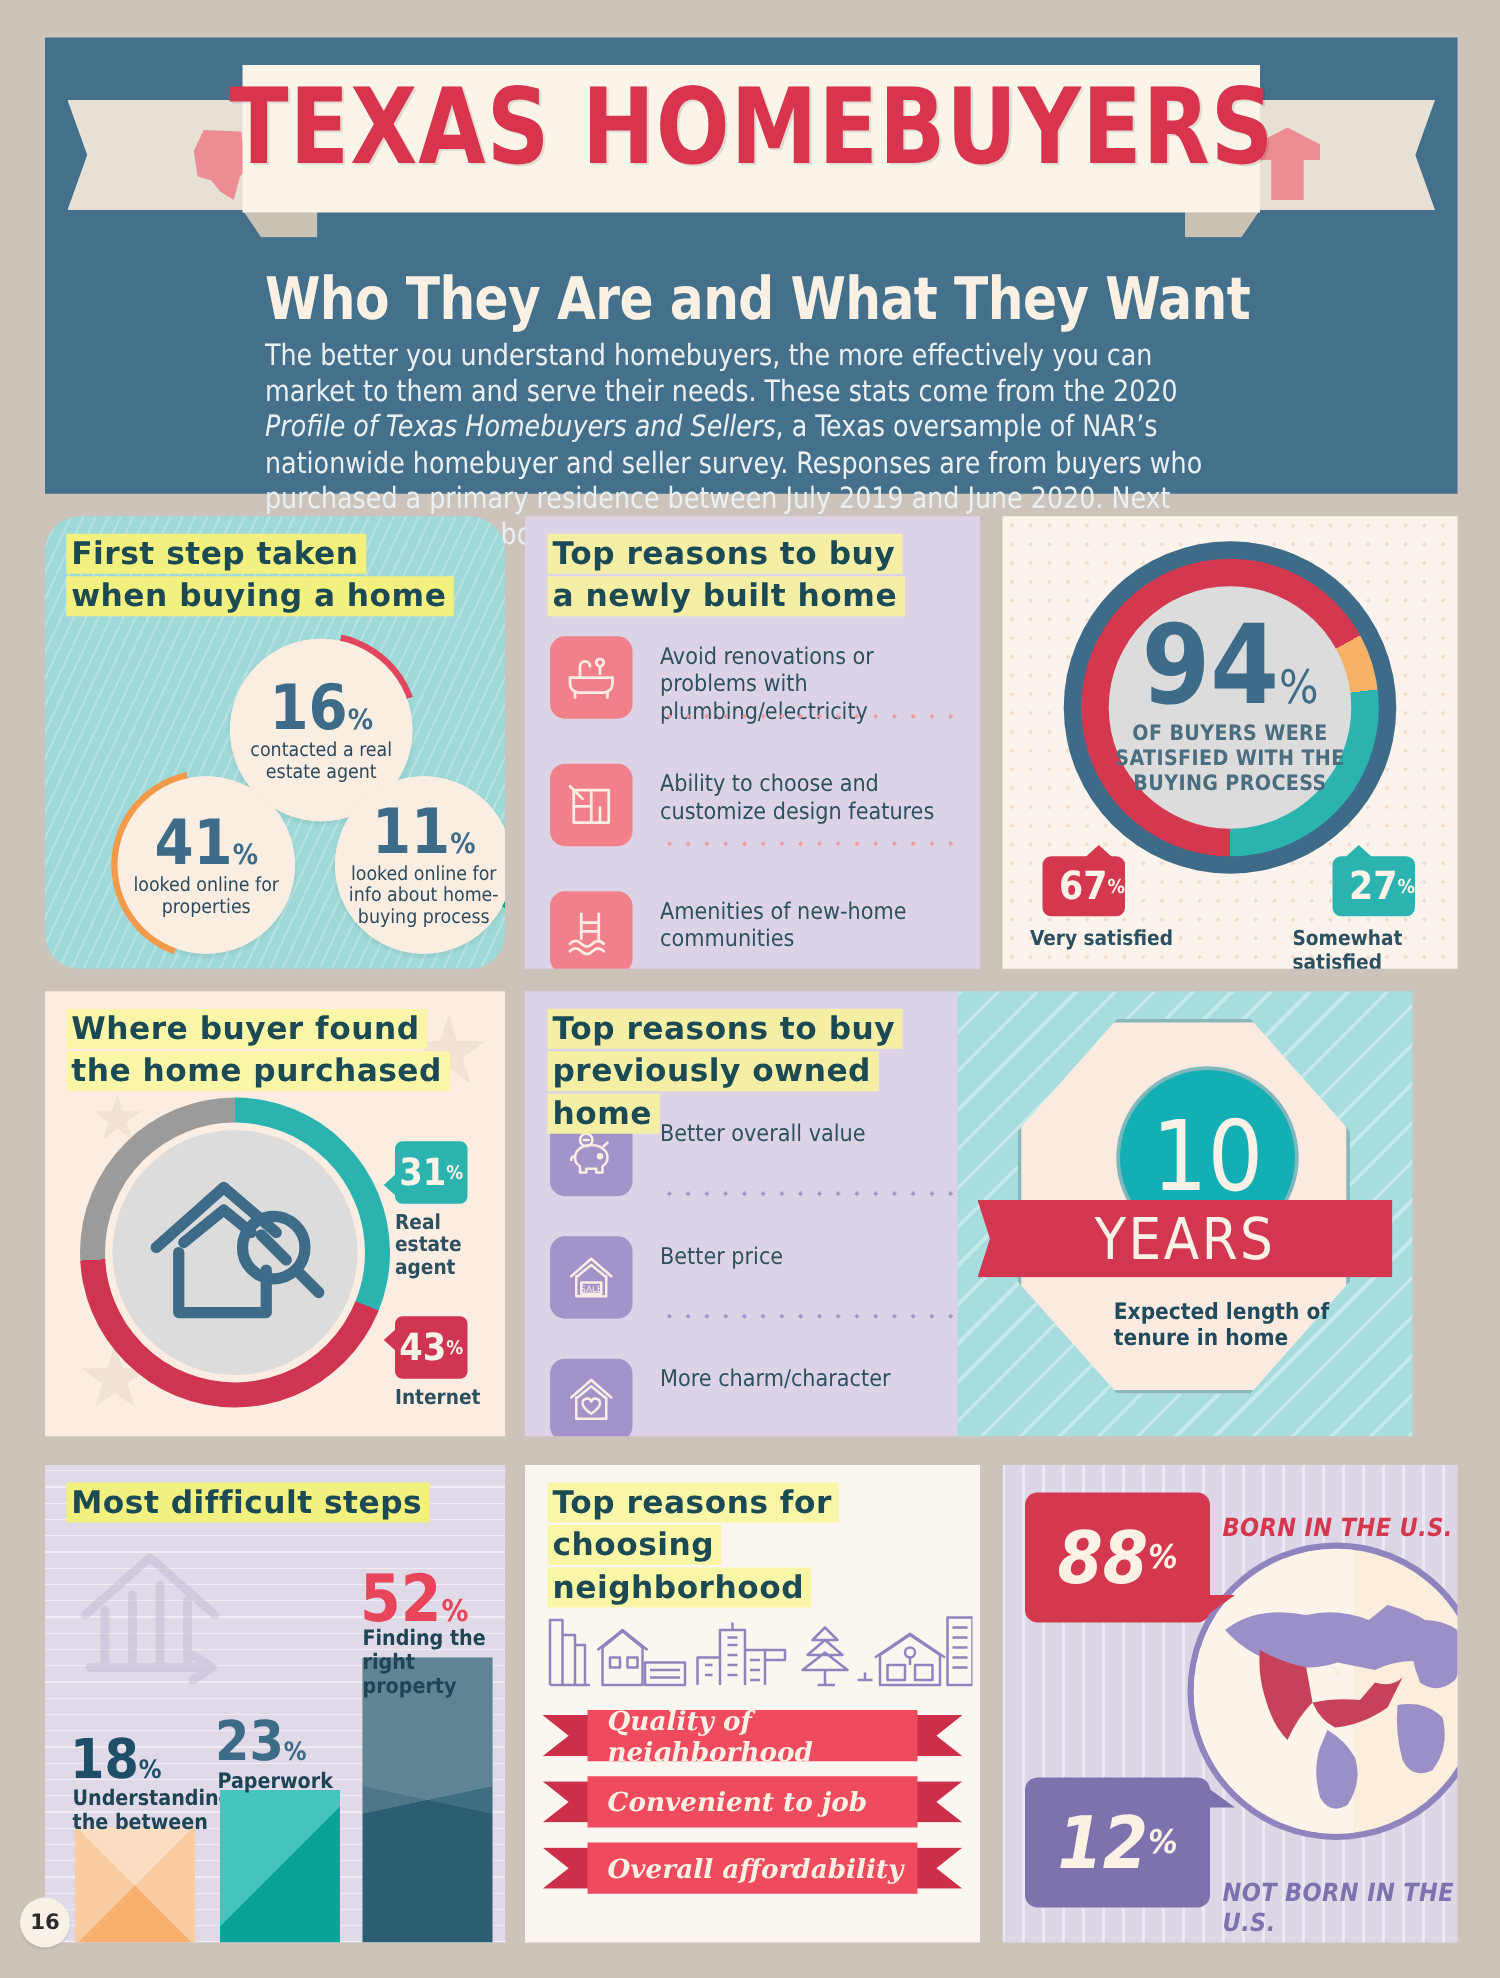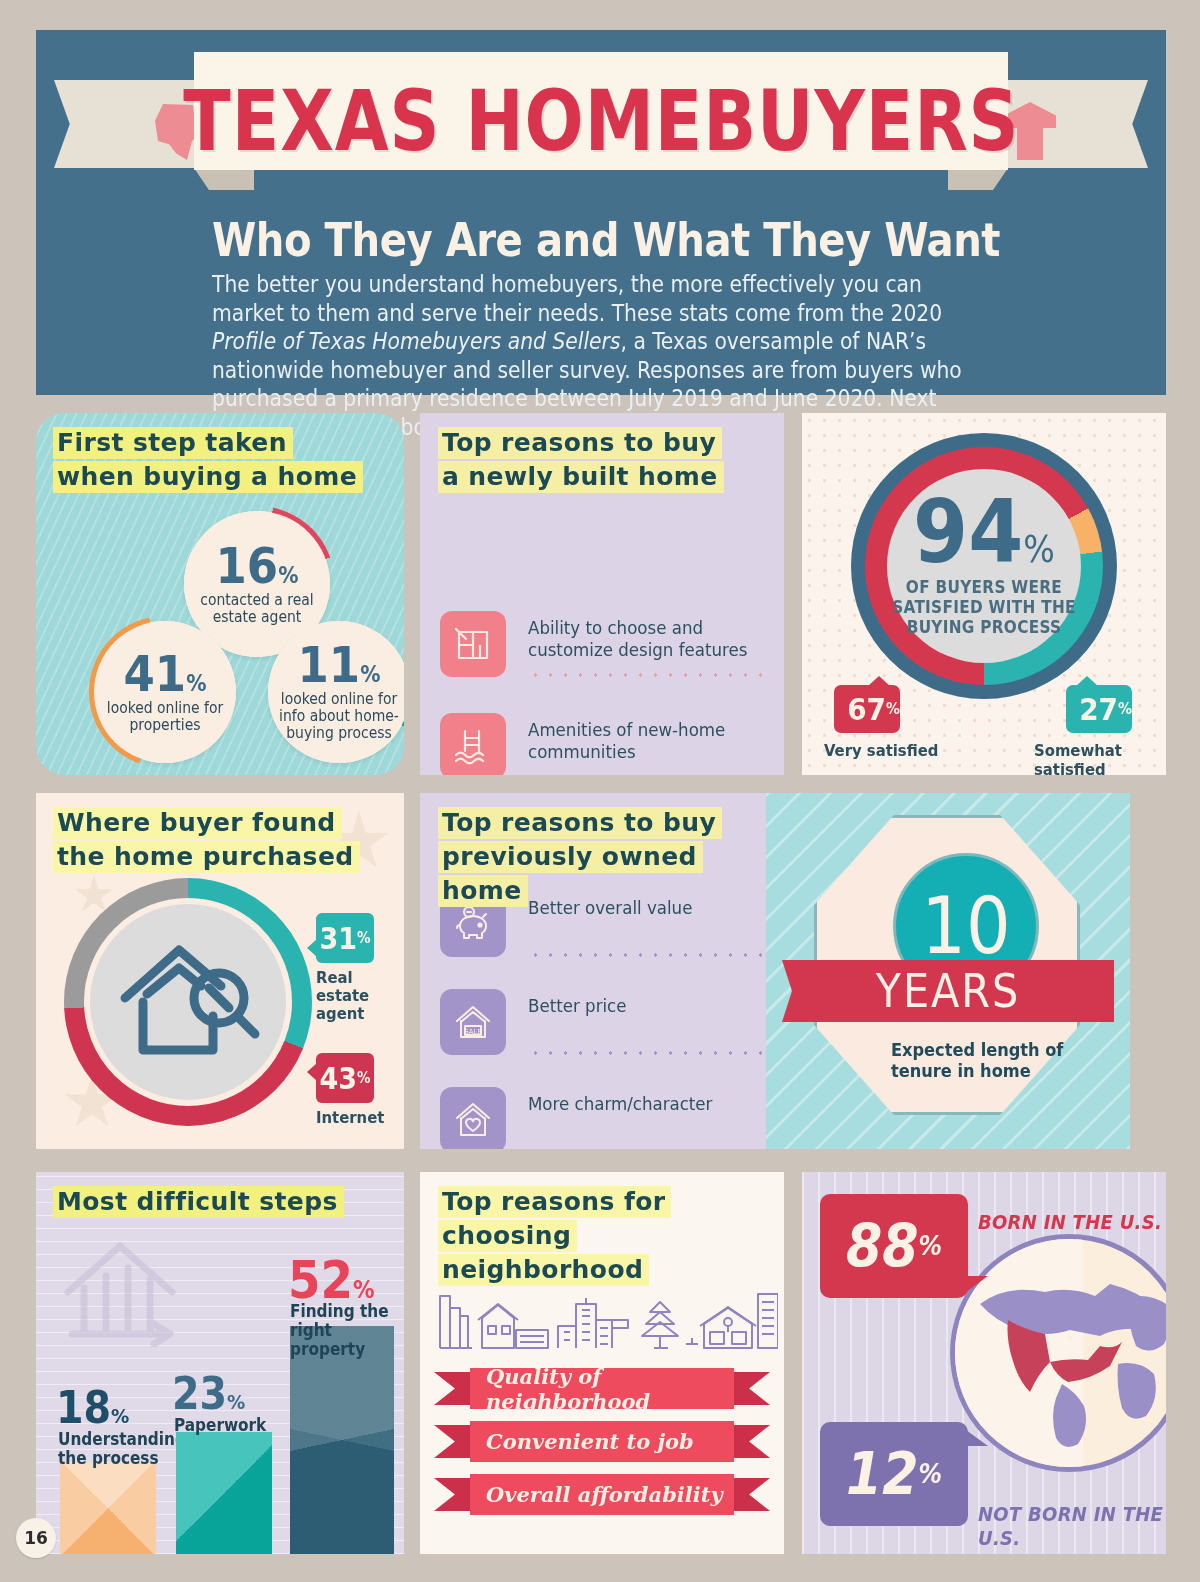--- a/index.html
+++ b/index.html
@@ -24,21 +24,21 @@
     clip-path: polygon(0 0, 100% 0, 100% 100%, 0 100%, 9% 50%); }
   .ribbon-tail.r { right: 0;
     clip-path: polygon(0 0, 100% 0, 91% 50%, 100% 100%, 0 100%); }
   .ribbon-fold {
     position: absolute; top: 116px; width: 60px; height: 22px; background: #C9C2B4;
   }
   .ribbon-fold.l { left: 140px; clip-path: polygon(0 0, 100% 0, 100% 100%, 25% 100%); }
   .ribbon-fold.r { right: 140px; clip-path: polygon(0 0, 100% 0, 75% 100%, 0 100%); }
   .ribbon-main {
     position: absolute; left: 140px; top: 0; right: 140px; height: 118px;
-    background: #FAF4E9; display: flex; align-items: flex-end; justify-content: center;
+    background: #FAF4E9; display: flex; align-items: flex-start; justify-content: center;
   }
   .ribbon-title {
     font-family: "DejaVu Sans Condensed", "Liberation Sans Narrow", "Liberation Sans", sans-serif;
     font-weight: bold; font-size: 84px; letter-spacing: 1px;
     color: #D8344E; transform: scaleX(0.92); white-space: nowrap;
     text-shadow: 2px 2px 0 rgba(0,0,0,0.10);
   }
   .tex-icon { position: absolute; left: 100px; top: 52px; width: 50px; height: 56px;
     background: #EE8C93;
     clip-path: polygon(18% 0, 78% 2%, 80% 18%, 100% 20%, 96% 50%, 76% 66%, 66% 100%, 44% 88%, 30% 72%, 8% 66%, 2% 30%); }
@@ -302,20 +302,33 @@
       </div>
     </div>
   </div>
 
   <div class="panel" id="panel2">
     <div class="p-title pale">
       <span>Top reasons to buy</span><br>
       <span>a newly built home</span>
     </div>
 
+    <div class="reason-row" style="top:96px;">
+      <div class="r-icon coral">
+        <svg width="42" height="40" viewBox="0 0 42 40" fill="none" stroke="#FCEDE4" stroke-width="2.2" stroke-linecap="round">
+          <path d="M4 20h34v5a7 7 0 0 1-7 7H11a7 7 0 0 1-7-7z"></path>
+          <path d="M8 32v4M34 32v4"></path>
+          <path d="M12 20v-9a4 4 0 0 1 8 0"></path>
+          <circle cx="28" cy="8" r="3"></circle>
+            <path d="M28 11v6"></path>
+        </svg>
+      </div>
+      <div class="r-text">Avoid renovations or problems with plumbing/electricity</div>
+      <div class="r-dots"></div>
+    </div>
 
     <div class="reason-row" style="top:198px;">
       <div class="r-icon coral">
         <svg width="42" height="42" viewBox="0 0 42 42" fill="none" stroke="#FCEDE4" stroke-width="2.2" stroke-linejoin="round">
           <rect x="7" y="9" width="28" height="26"></rect>
           <path d="M21 9v26M7 22h14M28 22v13"></path>
           <path d="M4 6l10 10" stroke-linecap="round"></path>
         </svg>
       </div>
       <div class="r-text">Ability to choose and customize design features</div>
@@ -485,21 +498,21 @@
     </div>
 
     <div class="bar" style="left:24px;width:96px;height:92px;background:#F6B070;">
       <div class="facet" style="background:linear-gradient(135deg,rgba(255,255,255,0.35) 0 50%,transparent 50%),linear-gradient(225deg,rgba(255,255,255,0.35) 0 50%,transparent 50%);"></div>
     </div>
     <div class="bar-num" style="left:20px;top:214px;color:#1F4E68;">
       <span>18</span><span class="pct">%</span>
     </div>
     <div class="bar-lbl" style="left:22px;top:258px;width:120px;">
       <span>Understanding</span><br>
-      <span>the process</span>
+      <span>the between</span>
     </div>
 
     <div class="bar" style="left:140px;width:96px;height:122px;background:#09B0A5;">
       <div class="facet" style="background:linear-gradient(135deg,rgba(255,255,255,0.25) 0 50%,transparent 50%),linear-gradient(315deg,rgba(0,0,0,0.07) 0 50%,transparent 50%);"></div>
     </div>
     <div class="bar-num" style="left:136px;top:200px;color:#3E6B88;">
       <span>23</span><span class="pct">%</span>
     </div>
     <div class="bar-lbl" style="left:138px;top:244px;width:120px;">Paperwork</div>
 

